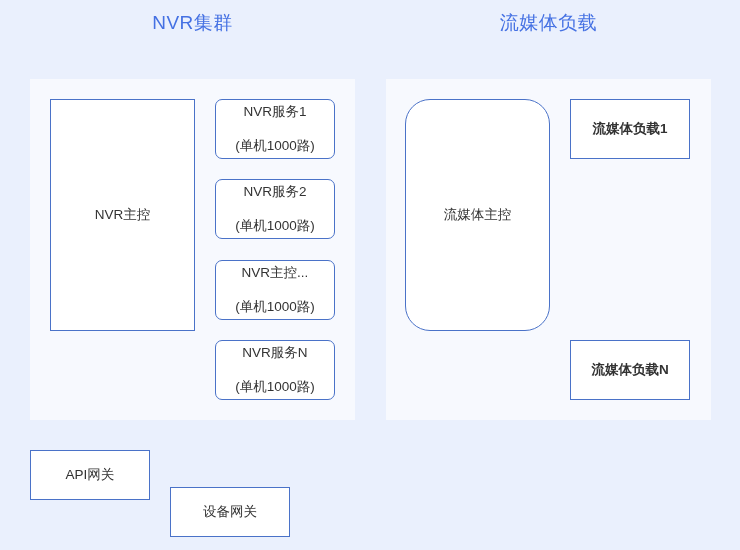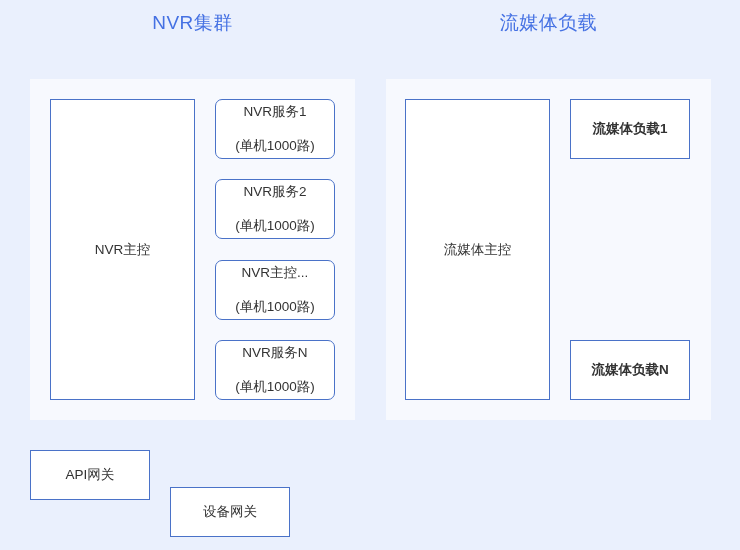--- a/index.html
+++ b/index.html
@@ -58,25 +58,25 @@
     color: #333333;
     font-size: 13.5px;
     line-height: 20px;
     text-align: center;
   }
 
   
   .master {
     top: 20px;
     width: 145px;
-    height: 301px;
+    height: 232px;
     text-align: center;
   }
   .master.left  { left: 20px; }
-  .master.right { left: 19px; }
+  .master.right { left: 19px; border-radius: 25px; }
 
   
   .svc {
     width: 120px;
     height: 60px;
   }
   .cluster.left  .svc { left: 185px; border-radius: 7px; }
   .cluster.right .svc { left: 184px; font-weight: bold; }
   .svc.n1 { top: 20px; }
   .svc.n2 { top: 100px; }

